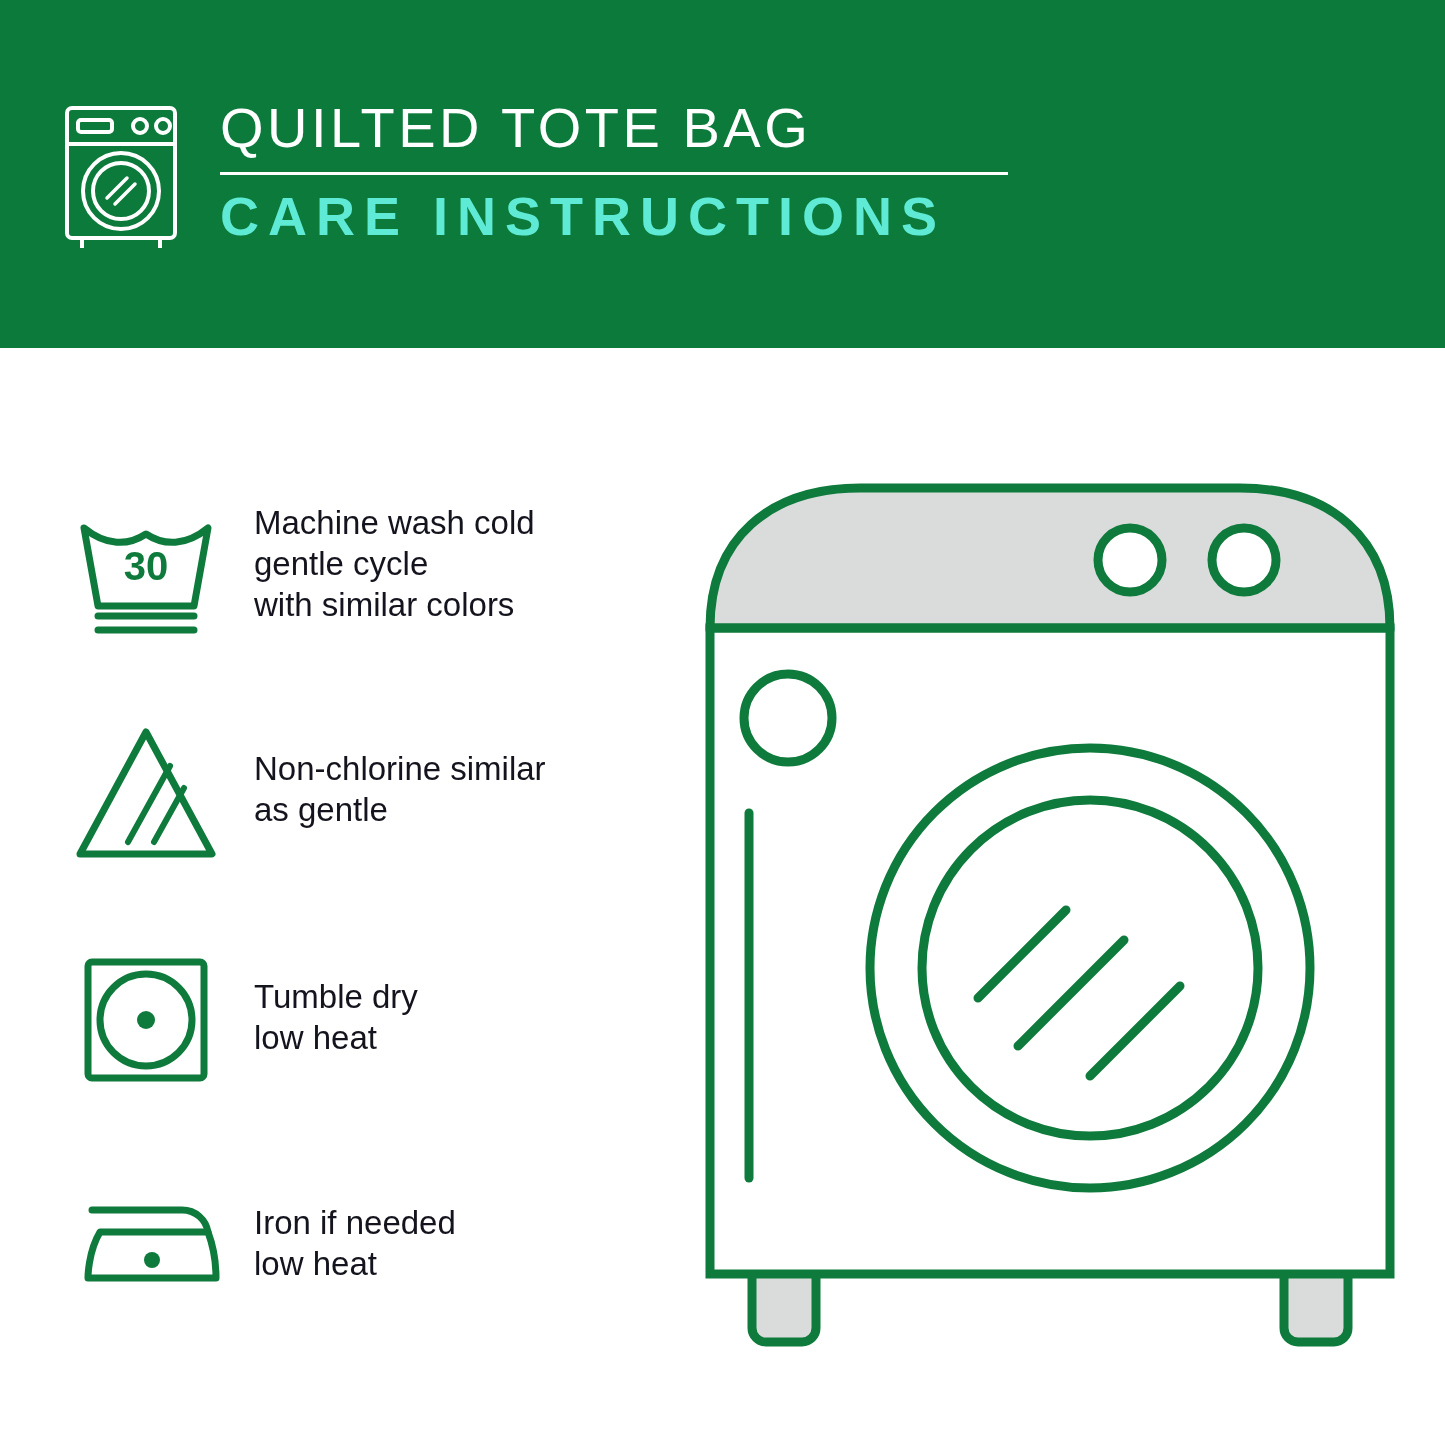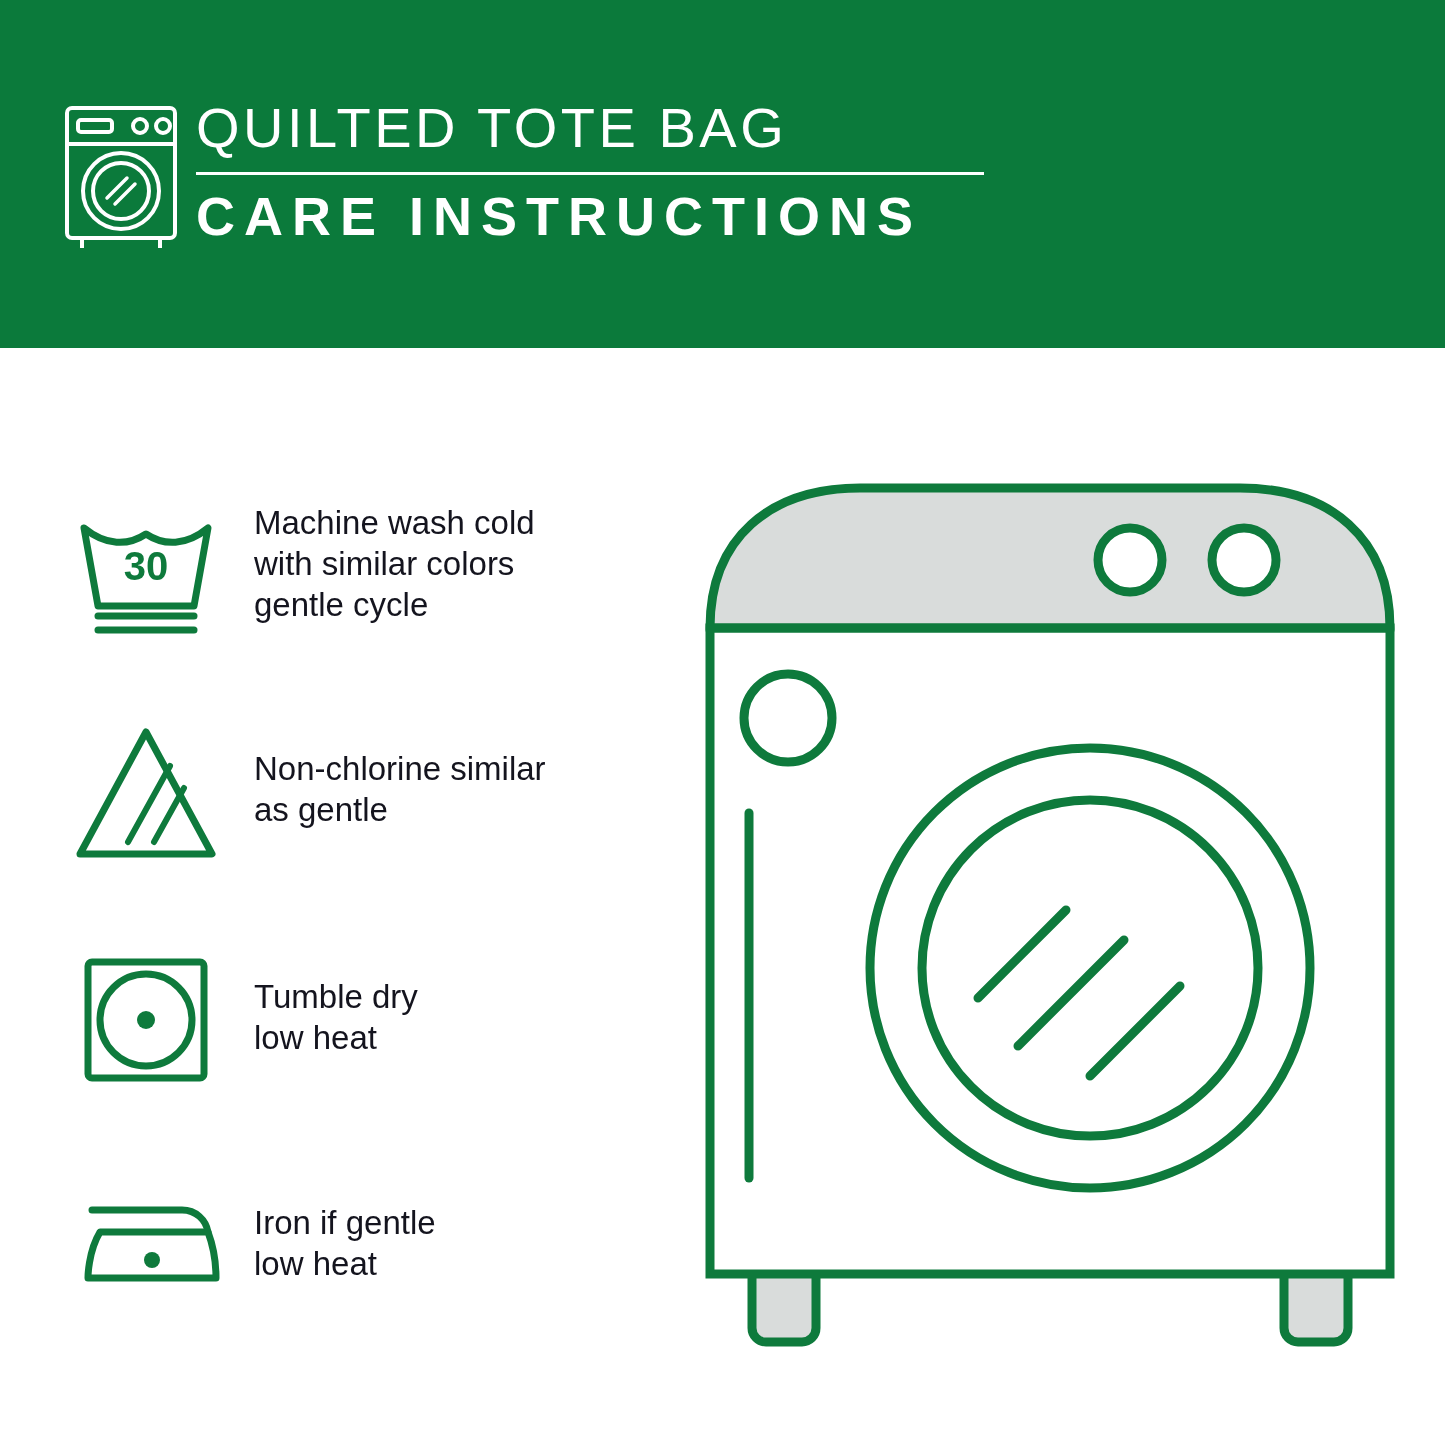--- a/index.html
+++ b/index.html
@@ -3,24 +3,24 @@
 <meta charset="utf-8">
 <style>
   html,body{margin:0;padding:0;}
   body{width:1445px;height:1445px;background:#ffffff;font-family:"Liberation Sans",sans-serif;overflow:hidden;}
   .page{position:relative;width:1445px;height:1445px;background:#ffffff;}
 
   
   .header{position:absolute;left:0;top:0;width:1445px;height:348px;background:#0B7A3B;}
   .header-inner{position:absolute;left:62px;top:96px;width:930px;height:172px;display:flex;align-items:flex-start;}
   .header-icon{width:118px;height:150px;flex:0 0 118px;margin-top:6px;}
-  .header-text{margin-left:16px;flex:1;padding-top:2px;}
+  .header-text{margin-left:40px;flex:1;padding-top:2px;}
   .title-main{color:#ffffff;font-size:56px;line-height:60px;letter-spacing:3.5px;font-weight:300;white-space:nowrap;font-family:"Liberation Sans",sans-serif;}
   .title-rule{height:3px;background:#ffffff;margin:14px 0 12px 0;width:788px;}
-  .title-sub{color:#ffffff;font-size:54px;line-height:58px;letter-spacing:9px;font-weight:700;white-space:nowrap;font-family:"Liberation Sans",sans-serif;}
+  .title-sub{color:#5eead4;font-size:54px;line-height:58px;letter-spacing:9px;font-weight:700;white-space:nowrap;font-family:"Liberation Sans",sans-serif;}
 
   
   .content{position:absolute;left:0;top:348px;width:1445px;height:1097px;}
 
   .care-list{position:absolute;left:66px;top:140px;width:640px;}
   .care-row{display:flex;align-items:flex-start;height:auto;margin-bottom:66px;}
   .care-row:last-child{margin-bottom:0;}
   .care-symbol{flex:0 0 160px;width:160px;height:160px;display:flex;align-items:center;justify-content:flex-end;}
   .care-label{margin-left:28px;padding-top:24px;color:#14141e;font-size:33px;line-height:41px;font-weight:400;font-family:"Liberation Sans",sans-serif;}
   .care-label span{display:block;}
@@ -84,22 +84,22 @@
             <path d="M18 40 C40 58 62 58 80 46 C98 58 120 58 142 40 L128 118 L32 118 Z" stroke="#0E7A3C" stroke-width="7" stroke-linejoin="round" fill="none"></path>
 
             <text x="80" y="92" text-anchor="middle" font-family="Liberation Sans, sans-serif" font-size="40" font-weight="700" fill="#0E7A3C">30</text>
 
             <line x1="32" y1="128" x2="128" y2="128" stroke="#0E7A3C" stroke-width="7" stroke-linecap="round"></line>
             <line x1="32" y1="142" x2="128" y2="142" stroke="#0E7A3C" stroke-width="7" stroke-linecap="round"></line>
           </svg>
         </div>
         <div class="care-label">
           <span>Machine wash cold</span>
+          <span>gentle cycle</span>
           <span>with similar colors</span>
-          <span>gentle cycle</span>
         </div>
       </div>
 
       <div class="care-row row-bleach">
         <div class="care-symbol">
           <svg viewBox="0 0 160 160" width="160" height="160" fill="none" xmlns="http://www.w3.org/2000/svg">
             <path d="M80 18 L146 140 L14 140 Z" stroke="#0E7A3C" stroke-width="7" stroke-linejoin="round" fill="none"></path>
             <line x1="62" y1="128" x2="104" y2="52" stroke="#0E7A3C" stroke-width="6" stroke-linecap="round"></line>
             <line x1="88" y1="128" x2="118" y2="74" stroke="#0E7A3C" stroke-width="6" stroke-linecap="round"></line>
           </svg>
@@ -129,21 +129,21 @@
           <svg viewBox="0 0 160 160" width="160" height="160" fill="none" xmlns="http://www.w3.org/2000/svg">
 
             <path d="M26 44 H116 C130 44 140 54 142 66" stroke="#0E7A3C" stroke-width="7" stroke-linecap="round" stroke-linejoin="round" fill="none"></path>
 
             <path d="M34 66 C34 66 34 66 34 66 L142 66 C148 82 150 96 150 112 L22 112
                      C22 112 22 86 34 66 Z" stroke="#0E7A3C" stroke-width="7" stroke-linejoin="round" fill="none"></path>
             <circle cx="86" cy="94" r="8" fill="#0E7A3C"></circle>
           </svg>
         </div>
         <div class="care-label">
-          <span>Iron if gentle</span>
+          <span>Iron if needed</span>
           <span>low heat</span>
         </div>
       </div>
 
     </div>
 
     <div class="machine">
       <svg viewBox="0 0 700 890" width="700" height="890" fill="none" xmlns="http://www.w3.org/2000/svg">
 
         <rect x="52" y="786" width="64" height="78" rx="14" fill="#D9DCDB" stroke="#0E7A3C" stroke-width="9"></rect>

